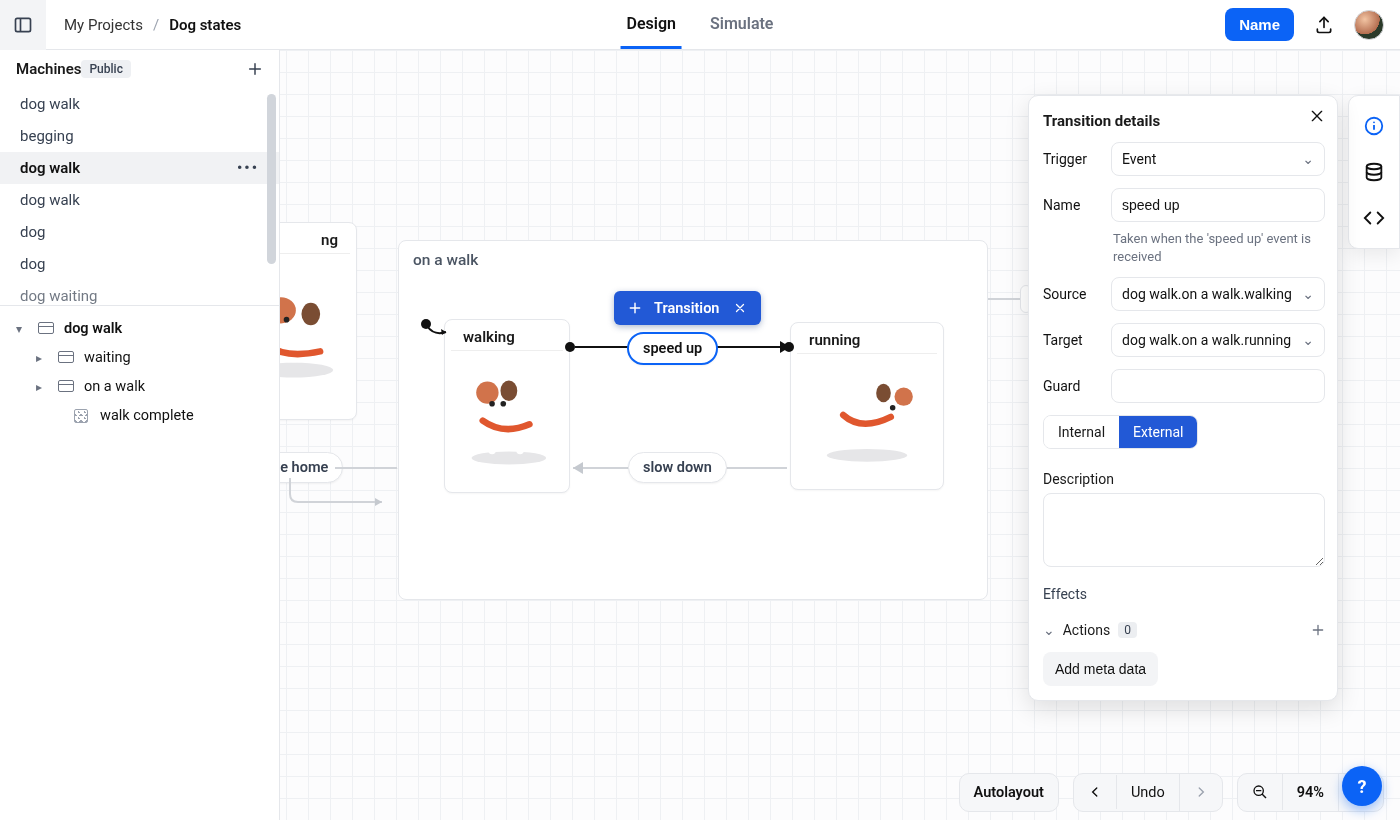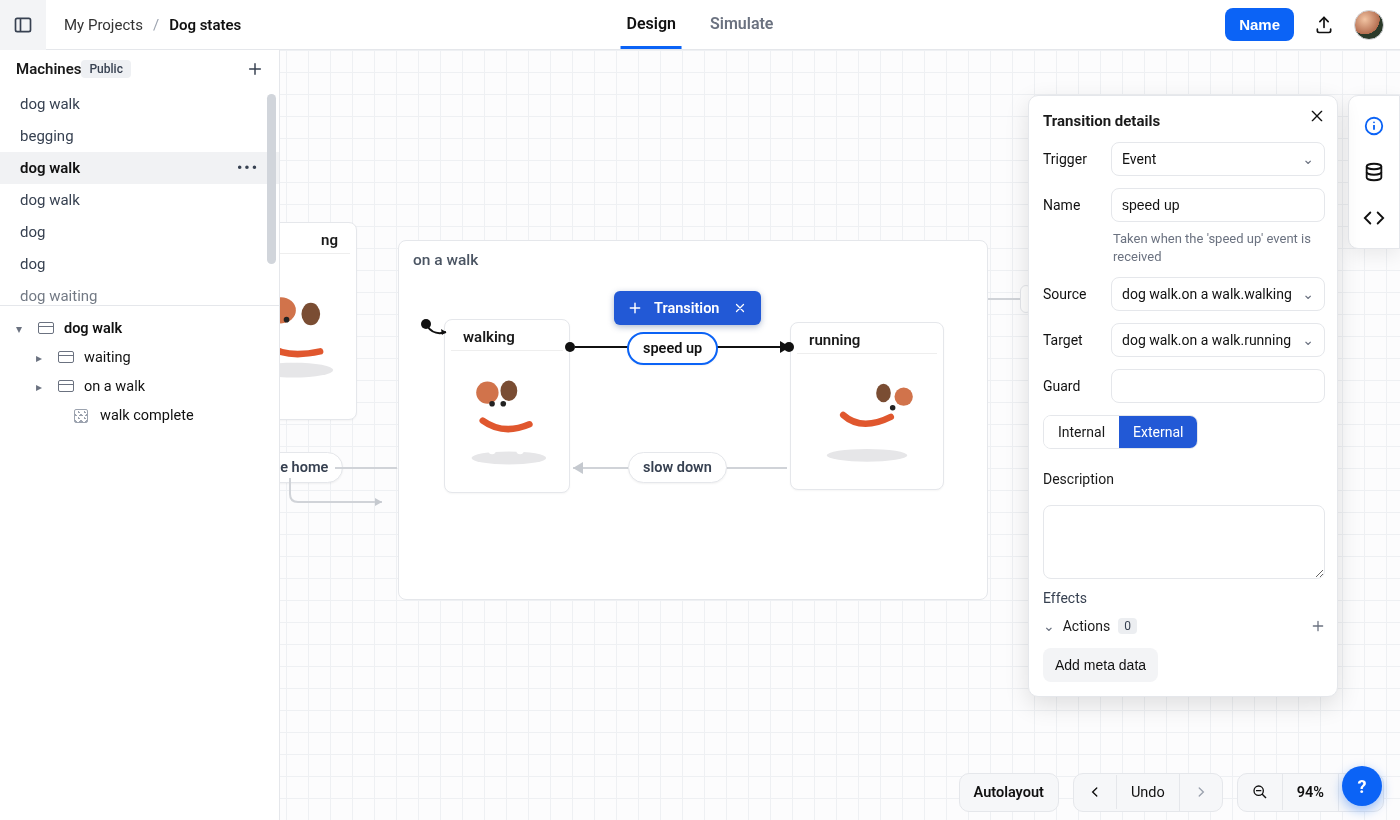--- a/index.html
+++ b/index.html
@@ -282,21 +282,21 @@
   .dselect .chev { color:#6b7280; }
   .hint { color:#6b7280; font-size:13px; line-height:1.35; margin: -4px 0 12px 70px; }
   .btn-group { display:inline-flex; border:1px solid var(--button-border); border-radius:8px; overflow:hidden; margin-bottom:22px;}
   .btn-group .seg { padding:8px 14px; font-size:14px; cursor:pointer; background:#fff; }
   .btn-group .seg.active { background:#2259d6; color:#fff; }
   .desc-box {
     width:100%; height: 74px;
     border:1px solid var(--button-border); border-radius:8px; resize: both;
     padding:8px; font: inherit;
   }
-  .section-title { font-size:14px; color:#374151; margin: 8px 0; }
+  .section-title { font-size:14px; color:#374151; margin: 16px 0; }
   .actions-row {
     display:flex; align-items:center; gap:8px; padding:4px 0;
   }
   .actions-row .cnt {
     background:#eceef1; border-radius:4px; padding:1px 6px; font-size:12px; color:#374151;
   }
   .meta-btn {
     margin-top:10px;
     display:inline-block;
     background:#f3f4f6; border:none; border-radius:8px;
@@ -601,21 +601,21 @@
   <div class="drow">
     <div class="dlabel">Guard</div>
     <input class="dinput" value="" style="">
   </div>
 
   <div class="btn-group">
     <div class="seg">Internal</div>
     <div class="seg active">External</div>
   </div>
 
-  <div style="margin-bottom:18px;">Description</div>
+  <div style="margin-bottom:6px;">Description</div>
   <textarea class="desc-box" value="" style=""></textarea>
 
   <div class="section-title">Effects</div>
   <div class="actions-row">
     <span style="color:#6b7280">⌄</span>
     <span>Actions</span>
     <span class="cnt">0</span>
     <span style="margin-left:auto;color:#6b7280">
       <svg width="14" height="14" viewBox="0 0 24 24" stroke="#6b7280" stroke-width="2.2" stroke-linecap="round">
           <path d="M12 4v16M4 12h16"></path>

